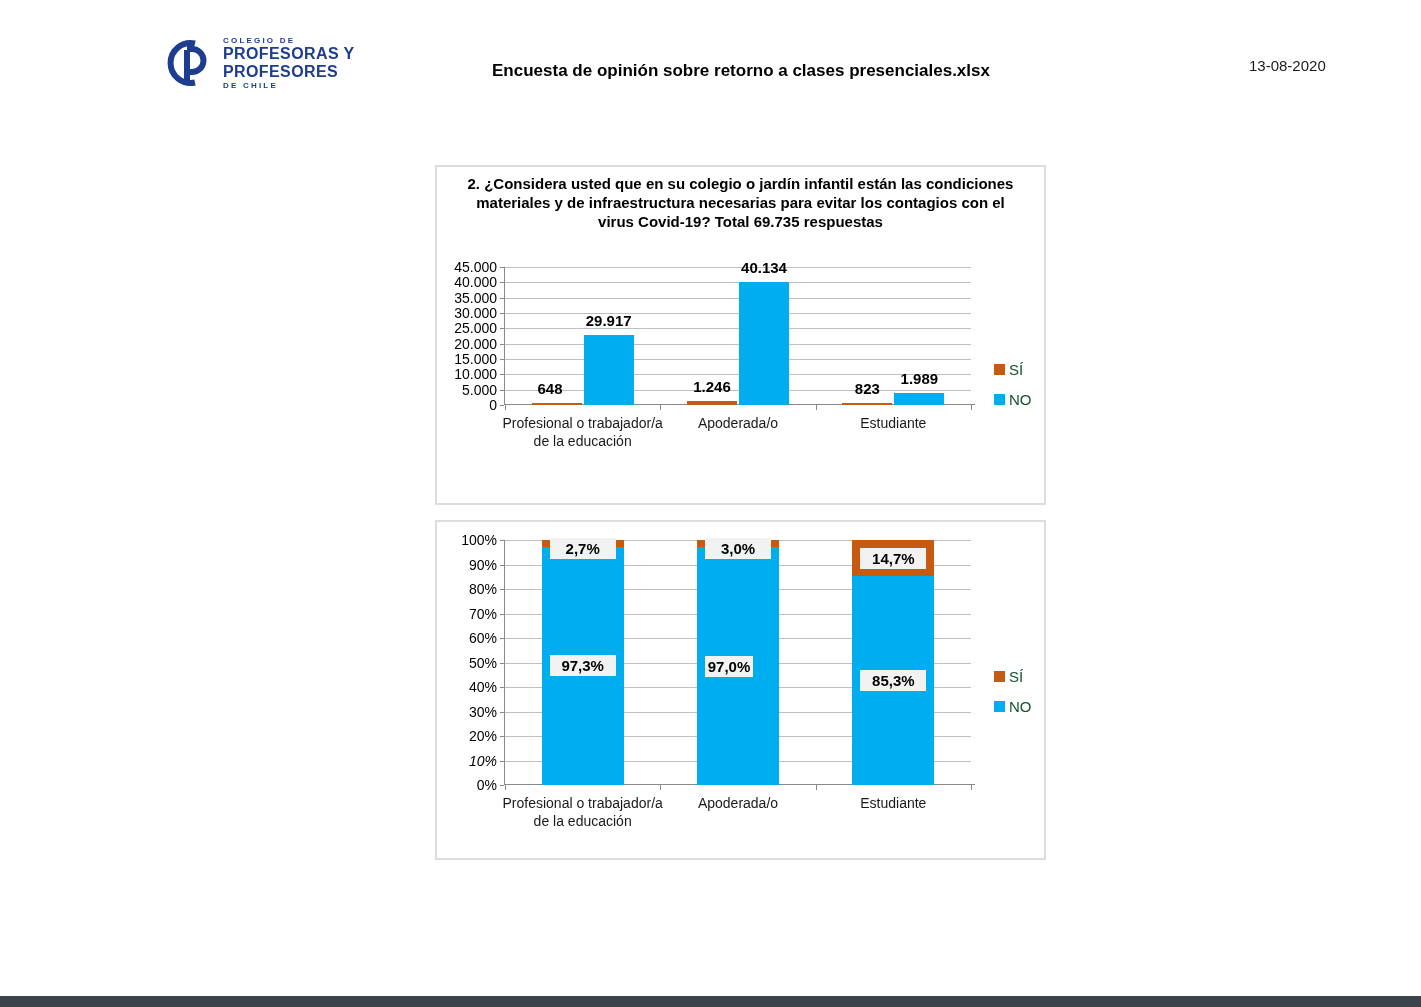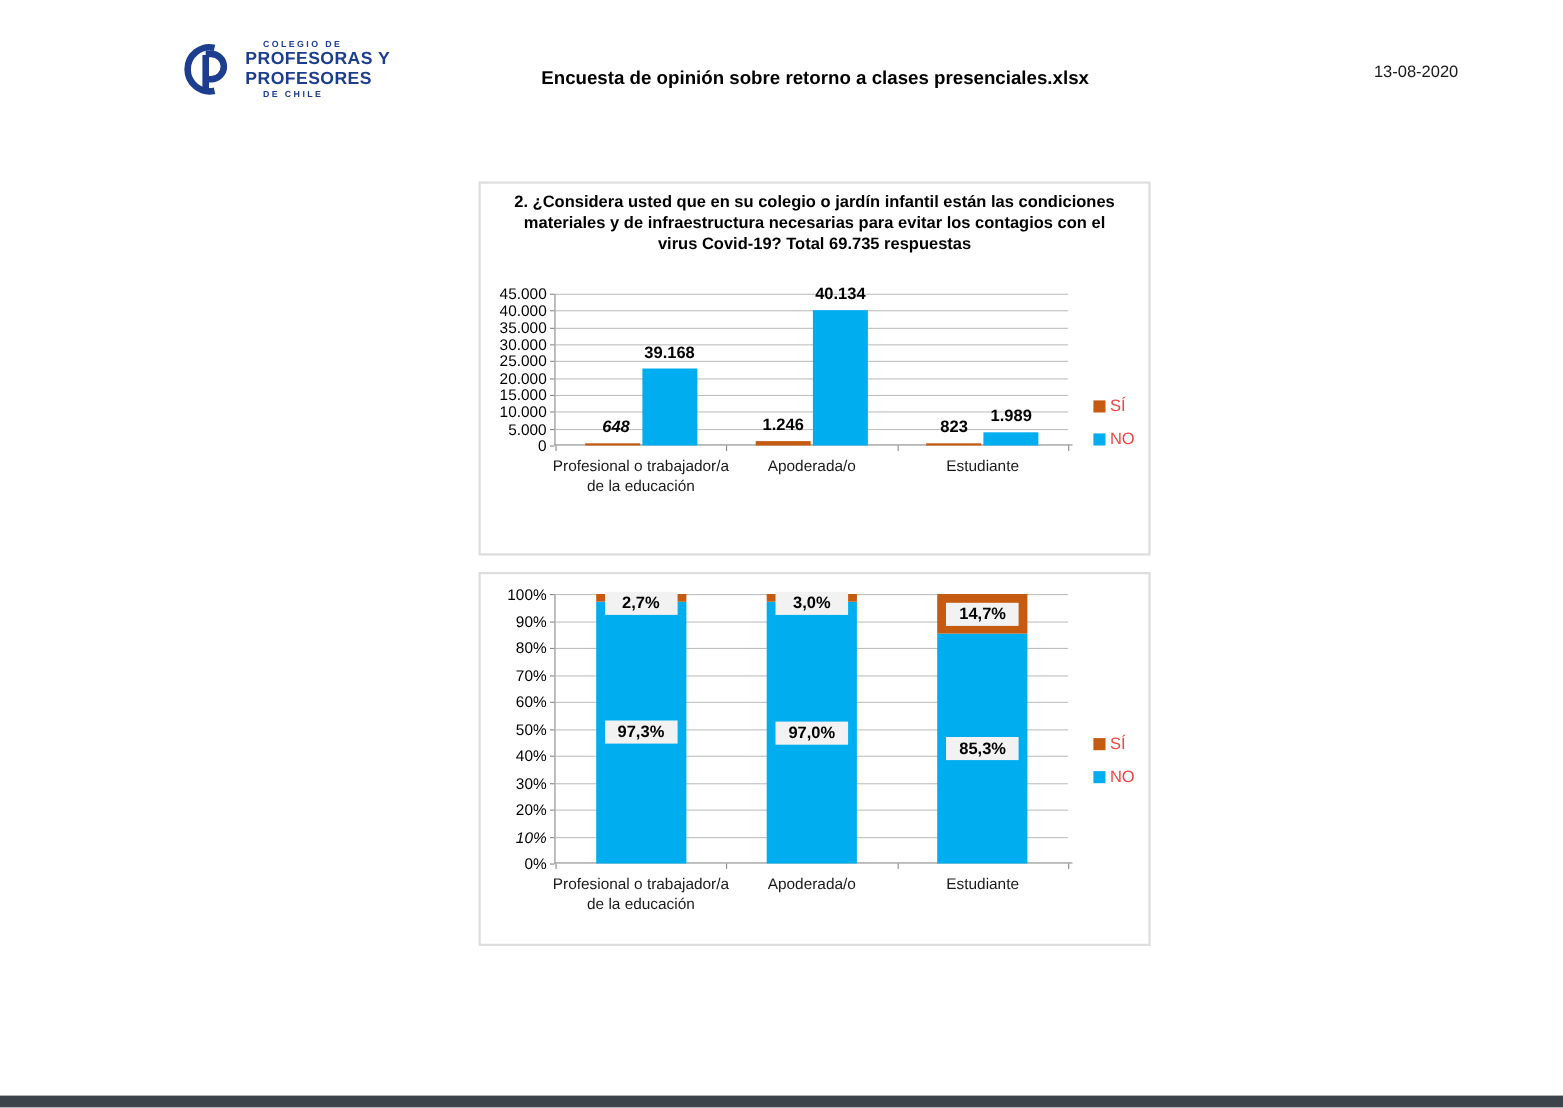--- a/index.html
+++ b/index.html
@@ -3,21 +3,21 @@
 <meta charset="utf-8">
 <style>
   * { margin:0; padding:0; box-sizing:border-box; }
   html,body { background:#ffffff; }
   body { font-family:"Liberation Sans", sans-serif; }
   .page { position:relative; width:1421px; height:1007px; background:#ffffff; overflow:hidden; }
 
   
   .logo { position:absolute; left:165px; top:36px; display:flex; align-items:center; gap:12px; }
   .logo-text { display:flex; flex-direction:column; color:#1d3e8f; }
-  .logo-small { font-size:8px; font-weight:bold; letter-spacing:2.2px;margin-left:16px; }
+  .logo-small { font-size:8px; font-weight:bold; letter-spacing:2.2px; }
   .logo-big { font-size:16px; font-weight:bold; letter-spacing:0.4px; line-height:18px; }
   .doc-title { position:absolute; left:435px; top:61px; width:612px; text-align:center;
                font-size:17px; font-weight:bold; color:#000; }
   .doc-date { position:absolute; left:1249px; top:57px; font-size:15px; color:#1a1a1a; }
 
   
   .chart-box { position:absolute; left:435px; width:611px; height:340px;
                background:#fff; border:2px solid #dddddd; }
   #chart1 { top:165px; }
   #chart2 { top:520px; }
@@ -31,21 +31,21 @@
   .ytick-dash { position:absolute; width:4px; height:1px; background:#898989; }
   .xtick { position:absolute; width:1px; height:5px; background:#898989; }
   .ytick-label { position:absolute; font-size:14px; color:#000; text-align:right; }
   .bar { position:absolute; bottom:0; }
   .bar-label { position:absolute; font-size:15px; font-weight:bold; color:#000; text-align:center; }
   .seg-label { position:absolute; font-size:15px; font-weight:bold; color:#000; text-align:center;
                background:#f2f2f2; line-height:21px; }
   .legend { position:absolute; }
   .legend-row { display:flex; align-items:center; gap:4px; margin-bottom:13px; }
   .legend-swatch { width:11px; height:11px; }
-  .legend-label { font-size:15px; color:#ef4444; }
+  .legend-label { font-size:15px; color:#14532d; }
   .cat-label { position:absolute; font-size:14px; line-height:18px; color:#1a1a1a; text-align:center; }
 
   .footer { position:absolute; left:0; top:943px; width:100%; text-align:center;
             font-size:14px; color:#3a3a3a; }
   .bottom-bar { position:absolute; left:0; bottom:0; width:100%; height:11px; background:#3d434a; }
 </style>
 </head>
 <body>
 
 <div class="page">
@@ -90,22 +90,22 @@
         <div class="gridline" style="top: 0px;"></div>
         <div class="ytick-dash" style="left: -5px; top: 0px;"></div>
         <div class="axis-x"></div>
         <div class="axis-y"></div>
         <div class="xtick" style="left: 0px; top: 138px;"></div>
         <div class="xtick" style="left: 155px; top: 138px;"></div>
         <div class="xtick" style="left: 311px; top: 138px;"></div>
         <div class="xtick" style="left: 466px; top: 138px;"></div>
         <div class="bar" style="left: 26.6667px; width: 50px; height: 2px; background: rgb(197, 90, 17);"></div>
         <div class="bar" style="left: 78.6667px; width: 50px; height: 70.3831px; background: rgb(0, 174, 239);"></div>
-        <div class="bar-label" style="left: 10px; width: 90px; bottom: 8px; font-style: italic;">648</div>
-        <div class="bar-label" style="left: 58.6667px; width: 90px; bottom: 76.3831px;">39.168</div>
+        <div class="bar-label" style="left: 0; width: 90px; bottom: 8px;">648</div>
+        <div class="bar-label" style="left: 58.6667px; width: 90px; bottom: 76.3831px;">29.917</div>
         <div class="bar" style="left: 182px; width: 50px; height: 3.82107px; background: rgb(197, 90, 17);"></div>
         <div class="bar" style="left: 234px; width: 50px; height: 123.078px; background: rgb(0, 174, 239);"></div>
         <div class="bar-label" style="left: 162px; width: 90px; bottom: 9.82107px;">1.246</div>
         <div class="bar-label" style="left: 214px; width: 90px; bottom: 129.078px;">40.134</div>
         <div class="bar" style="left: 337.333px; width: 50px; height: 2.13747px; background: rgb(197, 90, 17);"></div>
         <div class="bar" style="left: 389.333px; width: 50px; height: 12.4476px; background: rgb(0, 174, 239);"></div>
         <div class="bar-label" style="left: 317.333px; width: 90px; bottom: 8.13747px;">823</div>
         <div class="bar-label" style="left: 369.333px; width: 90px; bottom: 18.4476px;">1.989</div>
       </div>
       <div class="ytick-label" style="left: 4px; top: 230px; width: 56px;">0</div>
@@ -161,21 +161,21 @@
         <div class="xtick" style="left: 0px; top: 245px;"></div>
         <div class="xtick" style="left: 155px; top: 245px;"></div>
         <div class="xtick" style="left: 311px; top: 245px;"></div>
         <div class="xtick" style="left: 466px; top: 245px;"></div>
         <div class="bar" style="left: 36.6667px; width: 82px; height: 238.385px; background: rgb(0, 174, 239);"></div>
         <div class="bar" style="left: 36.6667px; width: 82px; bottom: 238.385px; height: 6.615px; background: rgb(197, 90, 17);"></div>
         <div class="seg-label" style="left: 44.6667px; width: 66px; top: 115.308px;">97,3%</div>
         <div class="seg-label" style="left: 44.6667px; width: 66px; top: -2px;">2,7%</div>
         <div class="bar" style="left: 192px; width: 82px; height: 237.65px; background: rgb(0, 174, 239);"></div>
         <div class="bar" style="left: 192px; width: 82px; bottom: 237.65px; height: 7.35px; background: rgb(197, 90, 17);"></div>
-        <div class="seg-label" style="left: 200px; width: 66px; top: 115.675px;">97,0%</div>
+        <div class="seg-label" style="left: 200px; width: 48px; top: 115.675px;">97,0%</div>
         <div class="seg-label" style="left: 200px; width: 66px; top: -2px;">3,0%</div>
         <div class="bar" style="left: 347.333px; width: 82px; height: 208.985px; background: rgb(0, 174, 239);"></div>
         <div class="bar" style="left: 347.333px; width: 82px; bottom: 208.985px; height: 36.015px; background: rgb(197, 90, 17);"></div>
         <div class="seg-label" style="left: 355.333px; width: 66px; top: 130.007px;">85,3%</div>
         <div class="seg-label" style="left: 355.333px; width: 66px; top: 7.5075px;">14,7%</div>
       </div>
       <div class="ytick-label" style="left: 4px; top: 255px; width: 56px;">0%</div>
       <div class="ytick-label" style="left: 4px; top: 230.5px; width: 56px; font-style: italic;">10%</div>
       <div class="ytick-label" style="left: 4px; top: 206px; width: 56px;">20%</div>
       <div class="ytick-label" style="left: 4px; top: 181.5px; width: 56px;">30%</div>

